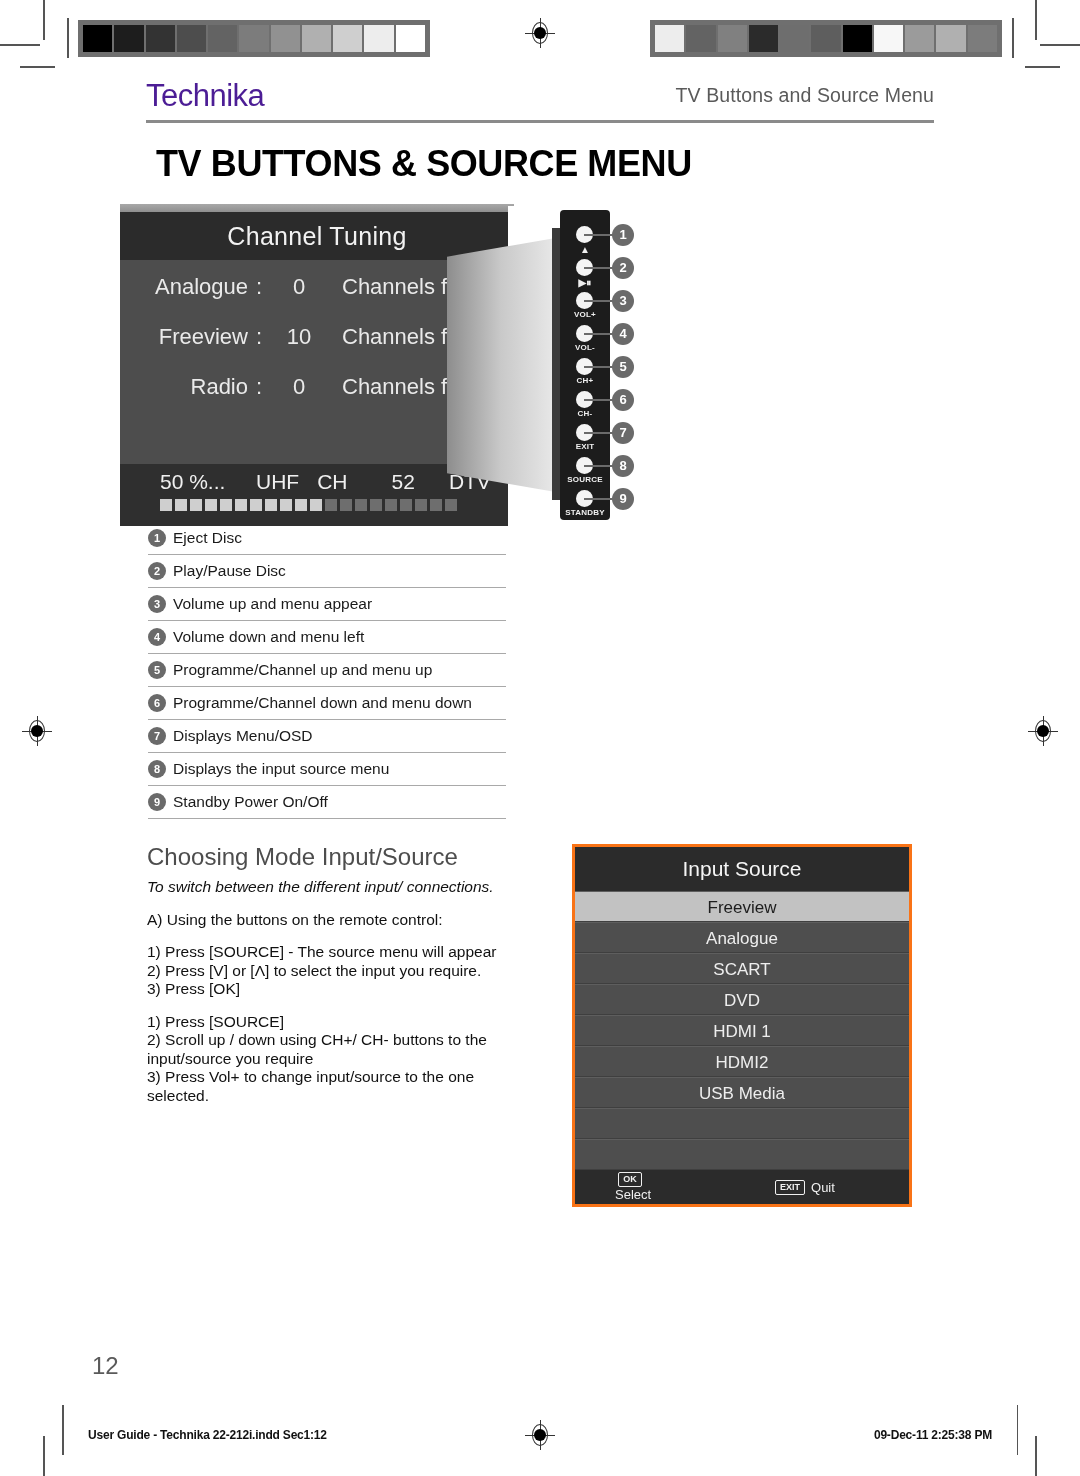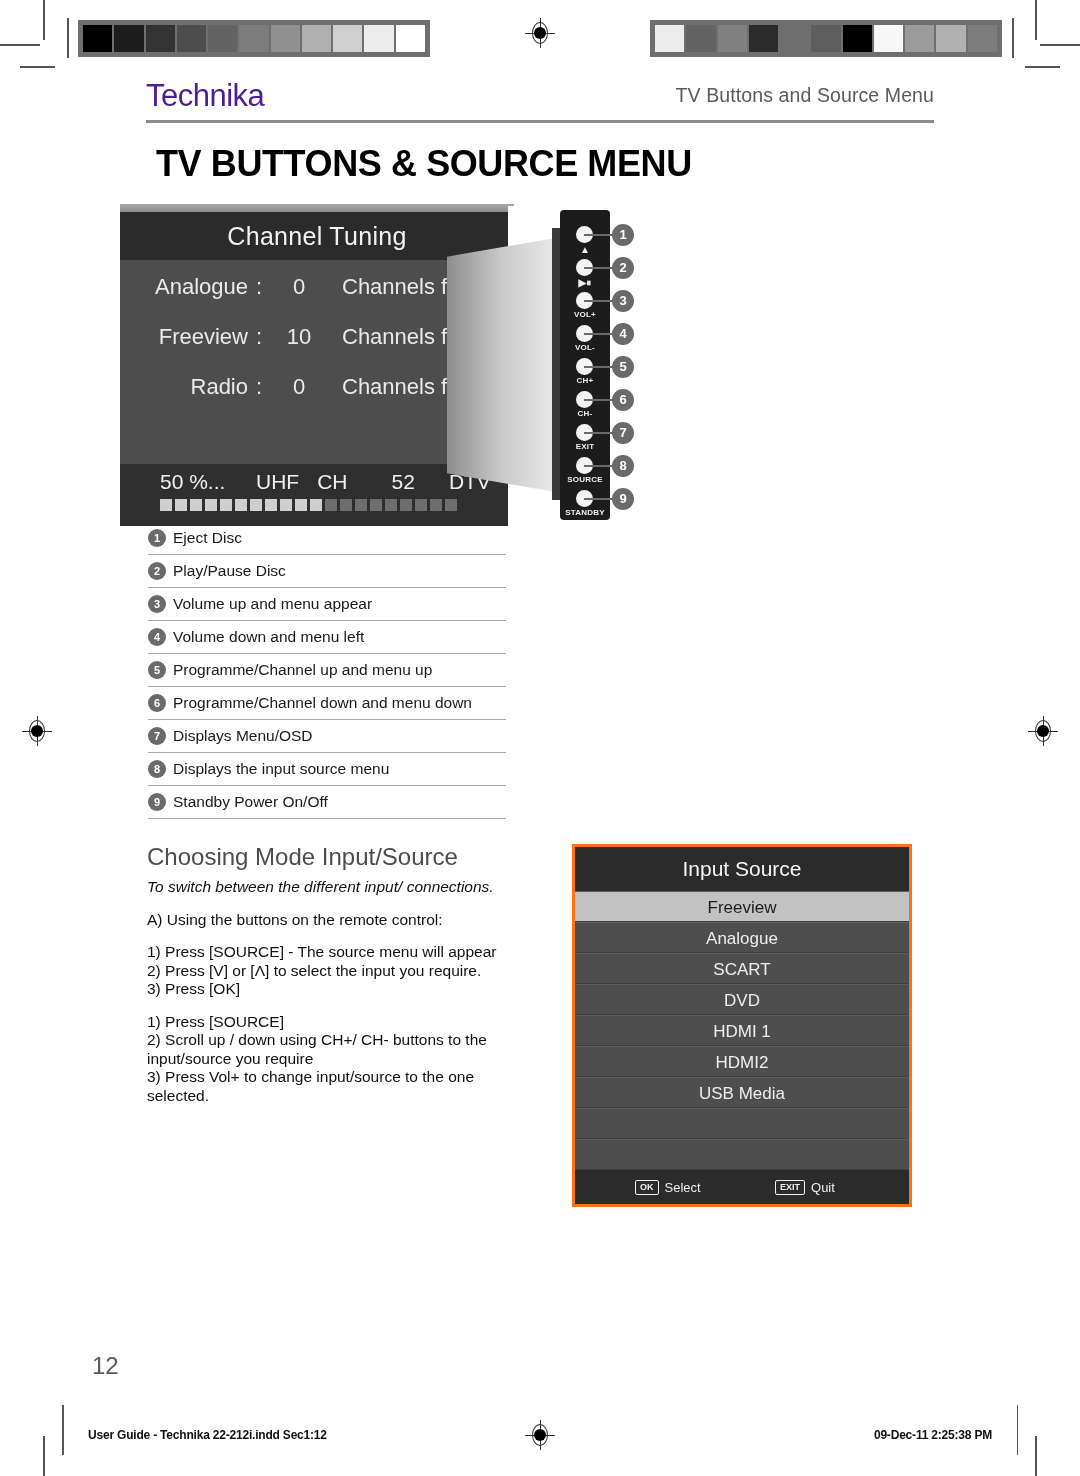--- a/index.html
+++ b/index.html
@@ -318,21 +318,21 @@
     border: 1.5px solid #f0f0f0;
     border-radius: 2px;
     font-size: 9px;
     font-weight: bold;
     padding: 1px 4px;
     line-height: 11px;
     display: inline-block;
     margin-right: 6px;
   }
   .is-footer .grp { display: flex; align-items: center; position: absolute; }
-  .is-footer .grp.left { left: 60px; }
+  .is-footer .grp.left { left: 40px; flex-direction: column; }
   .is-footer .grp.right { left: 200px; }
 
   
   .page-num {
     position: absolute;
     left: 92px; top: 1352px;
     font-size: 24px;
     color: #5a5a5a;
   }
   .foot-rule-left {

